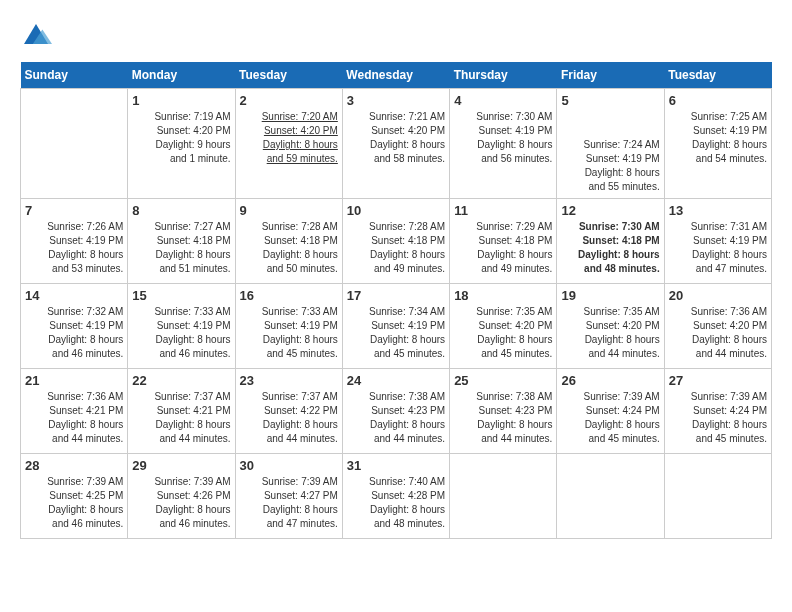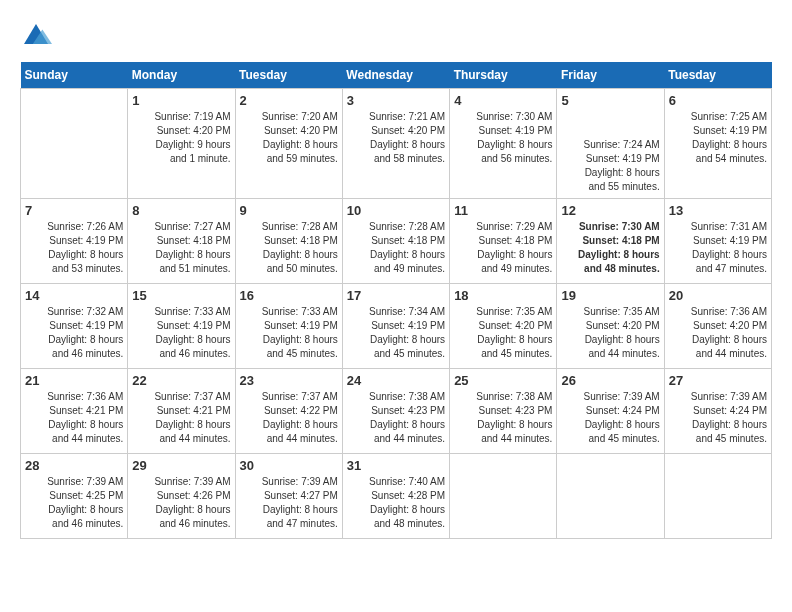--- a/index.html
+++ b/index.html
@@ -118,21 +118,21 @@
         <td class="empty-cell"></td>
         <td>
           <span class="day-number">1</span>
           <div class="day-info" style="white-space: pre-line;">Sunrise: 7:19 AM
 Sunset: 4:20 PM
 Daylight: 9 hours
 and 1 minute.</div>
         </td>
         <td>
           <span class="day-number">2</span>
-          <div class="day-info" style="white-space: pre-line;">Sunrise: 7:20 AM
+          <div class="day-info" style="white-space: pre-line; text-decoration: underline;">Sunrise: 7:20 AM
 Sunset: 4:20 PM
 Daylight: 8 hours
 and 59 minutes.</div>
         </td>
         <td>
           <span class="day-number">3</span>
           <div class="day-info" style="white-space: pre-line;">Sunrise: 7:21 AM
 Sunset: 4:20 PM
 Daylight: 8 hours
 and 58 minutes.</div>

